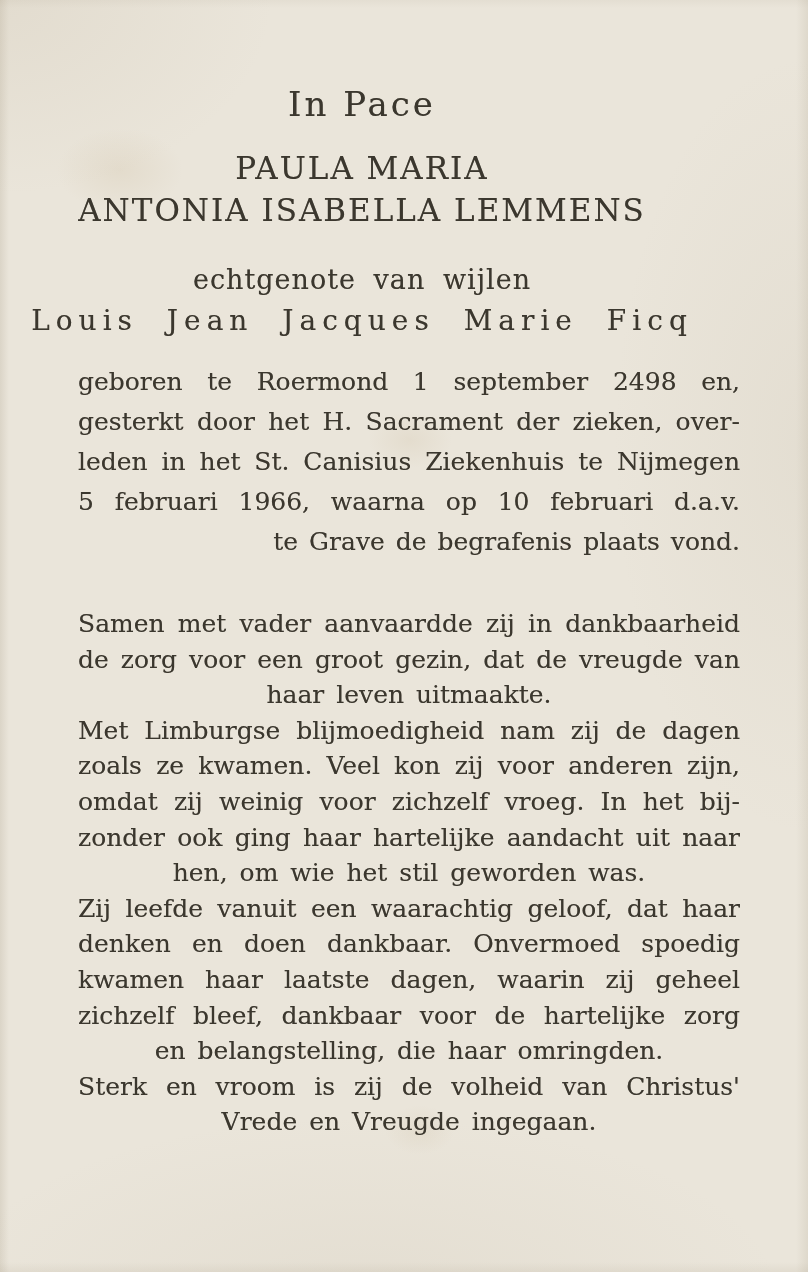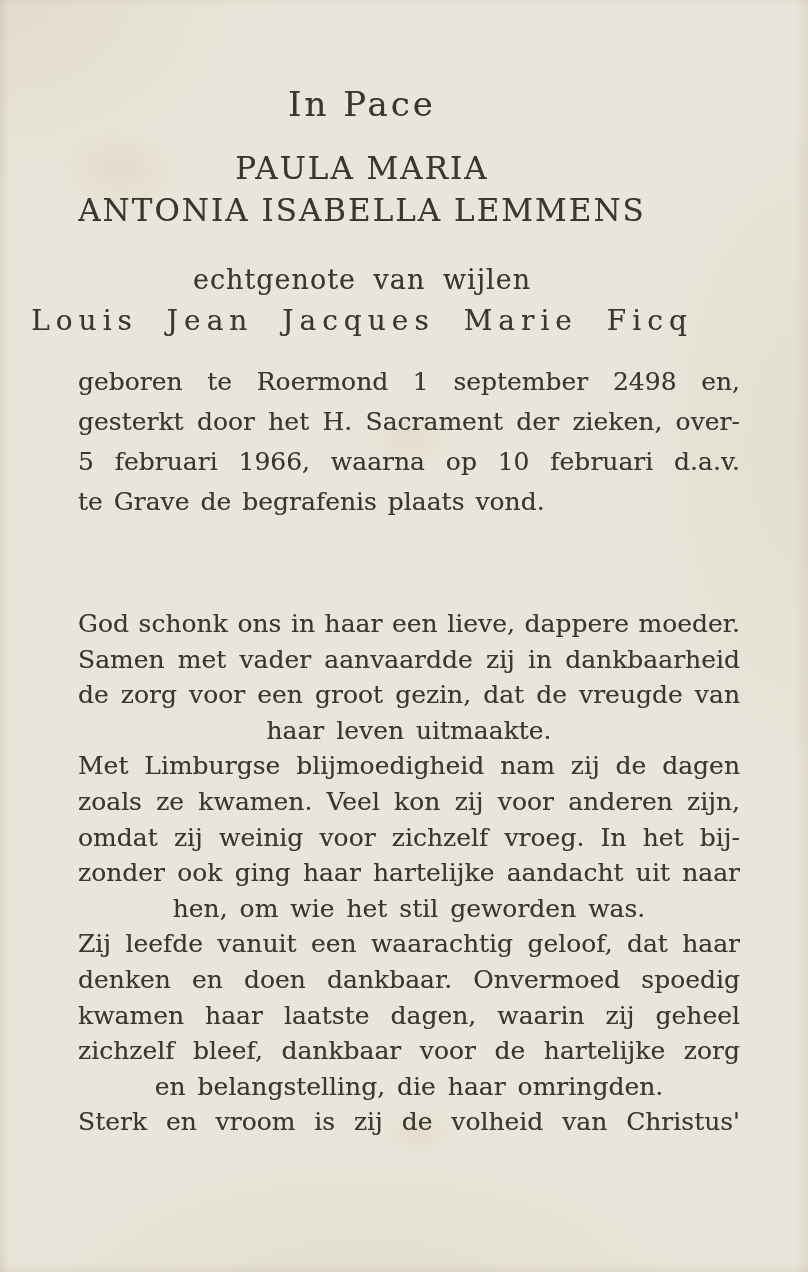--- a/index.html
+++ b/index.html
@@ -30,21 +30,21 @@
   .name1{top:150px;font-size:31px;letter-spacing:2px;}
   .name2{top:192px;font-size:31px;letter-spacing:2px;}
   .relation{top:264px;font-size:27px;word-spacing:8px;letter-spacing:1px;}
   .spouse{top:304px;font-size:28px;letter-spacing:6px;word-spacing:14px;}
   .block{position:absolute;left:78px;width:662px;font-size:25px;}
   .vitals{top:362px;line-height:40px;}
   .memorial{top:606px;line-height:35.6px;}
   .ln{white-space:normal;}
   .jl{text-align:justify;text-align-last:justify;word-spacing:1px;}
   .ll{text-align:center;word-spacing:4px;}
-  .cl{text-align:left;word-spacing:3px;}
+  .cl{text-align:right;word-spacing:3px;}
   .imprint{
     top:1201px;
     font-family:"DejaVu Sans", sans-serif;
     font-weight:bold;
     font-size:16.5px;
     letter-spacing:1px;
     word-spacing:4px;
     color:#90897a;
   }
   .softink{text-shadow:0 0 0.6px rgba(59,55,46,0.45);}
@@ -58,36 +58,37 @@
 
   <div class="abs name1">PAULA MARIA</div>
   <div class="abs name2">ANTONIA ISABELLA LEMMENS</div>
 
   <div class="abs relation">echtgenote van wijlen</div>
   <div class="abs spouse">Louis Jean Jacques Marie Ficq</div>
 
   <div class="block vitals">
     <div class="ln jl">geboren te Roermond 1 september 2498 en,</div>
     <div class="ln jl">gesterkt door het H. Sacrament der zieken, over-</div>
+    <div class="ln jl">leden in het St. Canisius Ziekenhuis te Nijmegen</div>
     <div class="ln jl">5 februari 1966, waarna op 10 februari d.a.v.</div>
     <div class="ln cl">te Grave de begrafenis plaats vond.</div>
   </div>
 
   <div class="block memorial">
-    <div class="ln jl">God schonk ons in haar een lieve, dappere moeder.</div>
     <div class="ln jl">Samen met vader aanvaardde zij in dankbaarheid</div>
     <div class="ln jl">de zorg voor een groot gezin, dat de vreugde van</div>
     <div class="ln ll">haar leven uitmaakte.</div>
     <div class="ln jl">Met Limburgse blijmoedigheid nam zij de dagen</div>
     <div class="ln jl">zoals ze kwamen. Veel kon zij voor anderen zijn,</div>
     <div class="ln jl">omdat zij weinig voor zichzelf vroeg. In het bij-</div>
     <div class="ln jl">zonder ook ging haar hartelijke aandacht uit naar</div>
     <div class="ln ll">hen, om wie het stil geworden was.</div>
     <div class="ln jl">Zij leefde vanuit een waarachtig geloof, dat haar</div>
     <div class="ln jl">denken en doen dankbaar. Onvermoed spoedig</div>
     <div class="ln jl">kwamen haar laatste dagen, waarin zij geheel</div>
     <div class="ln jl">zichzelf bleef, dankbaar voor de hartelijke zorg</div>
     <div class="ln ll">en belangstelling, die haar omringden.</div>
     <div class="ln jl">Sterk en vroom is zij de volheid van Christus'</div>
+    <div class="ln ll">Vrede en Vreugde ingegaan.</div>
   </div>
 
 
 </div>
 
 </body></html>

